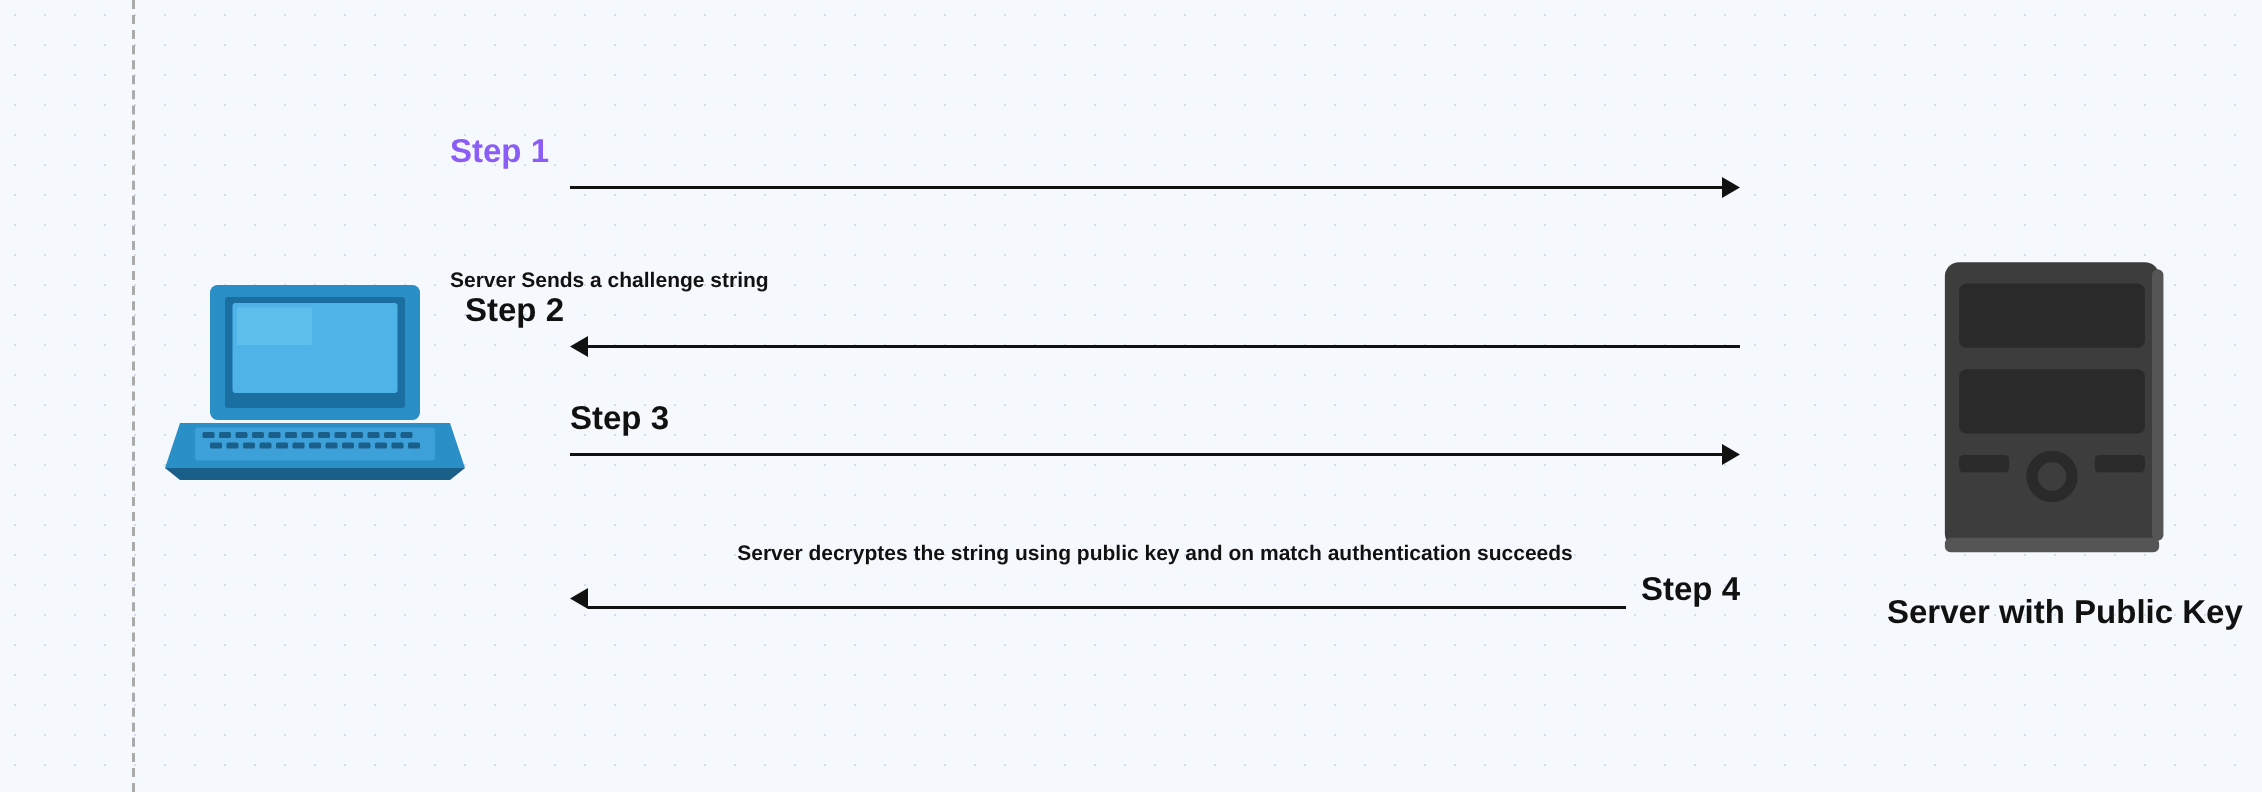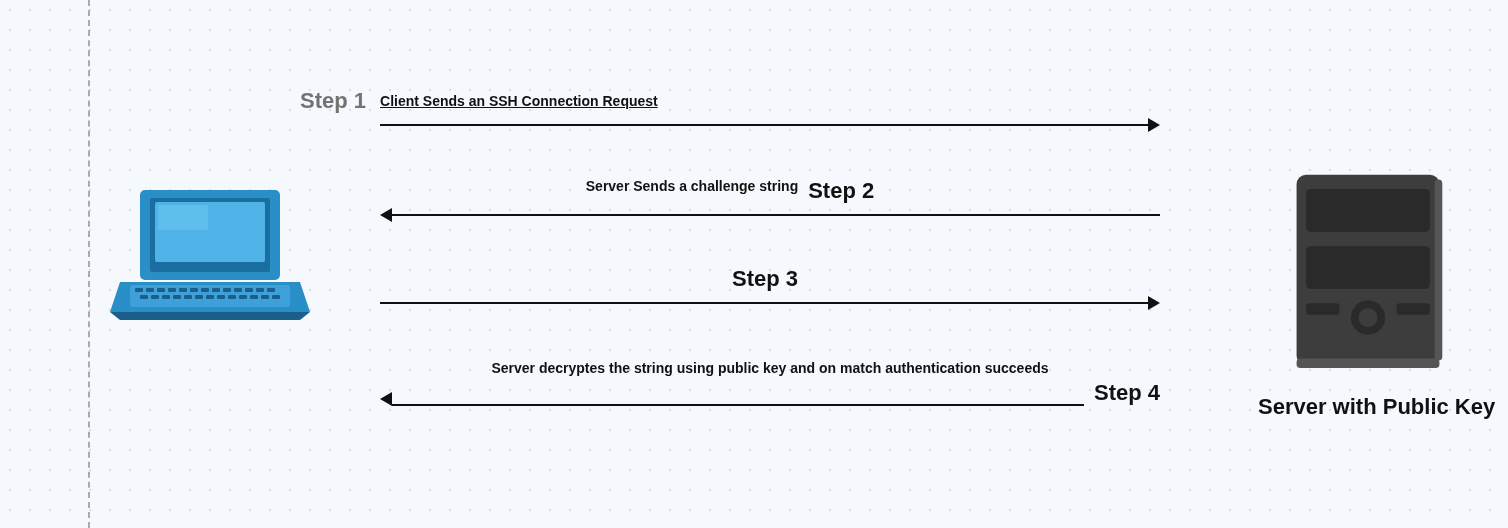--- a/index.html
+++ b/index.html
@@ -115,21 +115,21 @@
       width: 860px;
     }
     .step1-text-row {
       display: flex;
       align-items: center;
       margin-bottom: 4px;
     }
     .step1-step {
       font-size: 22px;
       font-weight: bold;
-      color: #737373;
+      color: #8b5cf6;
       margin-right: 14px;
       white-space: nowrap;
     }
     .step1-label-text {
       font-size: 14px;
       font-weight: bold;
       color: #111;
       text-decoration: underline;
     }
     .step1-arrow-row {
@@ -248,41 +248,40 @@
       <rect x="155" y="10" width="8" height="190" rx="4" fill="#555"></rect>
 
       <rect x="10" y="198" width="150" height="10" rx="4" fill="#555"></rect>
     </svg>
     <div class="server-label">Server with Public Key</div>
   </div>
 
   <div class="step1-container">
     <div class="step1-text-row">
       <span class="step1-step">Step 1</span>
-      <span class="step1-label-text">Client Sends an SSH Connection Request</span>
     </div>
     <div class="step1-arrow-row">
       <div class="line" style="width:680px;"></div>
       <div class="arrowhead-right"></div>
     </div>
   </div>
 
   <div class="step2-container">
-    <div style="display:flex; justify-content:center; margin-bottom:4px;">
+    <div style="display:flex; justify-content:center; margin-bottom:4px;flex-direction:column;">
       <span style="font-size:14px; font-weight:bold; color:#111;">Server Sends a challenge string</span>
       <span style="font-size:22px; font-weight:bold; color:#111; margin-left:10px;">Step 2</span>
     </div>
     <div class="step2-arrow-row" style="margin-left:80px;">
       <div class="arrowhead-left"></div>
       <div class="line" style="width:680px;"></div>
     </div>
   </div>
 
   <div class="step3-container">
-    <div style="display:flex; align-items:center; margin-bottom:4px;flex-direction:column;">
+    <div style="display:flex; align-items:flex-end; margin-bottom:4px;">
       <span style="font-size:22px; font-weight:bold; color:#111; margin-right:10px; margin-left:80px;">Step 3</span>
     </div>
     <div class="step3-arrow-row" style="margin-left:80px;">
       <div class="line" style="width:680px;"></div>
       <div class="arrowhead-right"></div>
     </div>
   </div>
 
   <div class="step4-container">
     <div style="display:flex; justify-content:center; align-items:center; margin-bottom:4px; margin-left:80px;">

